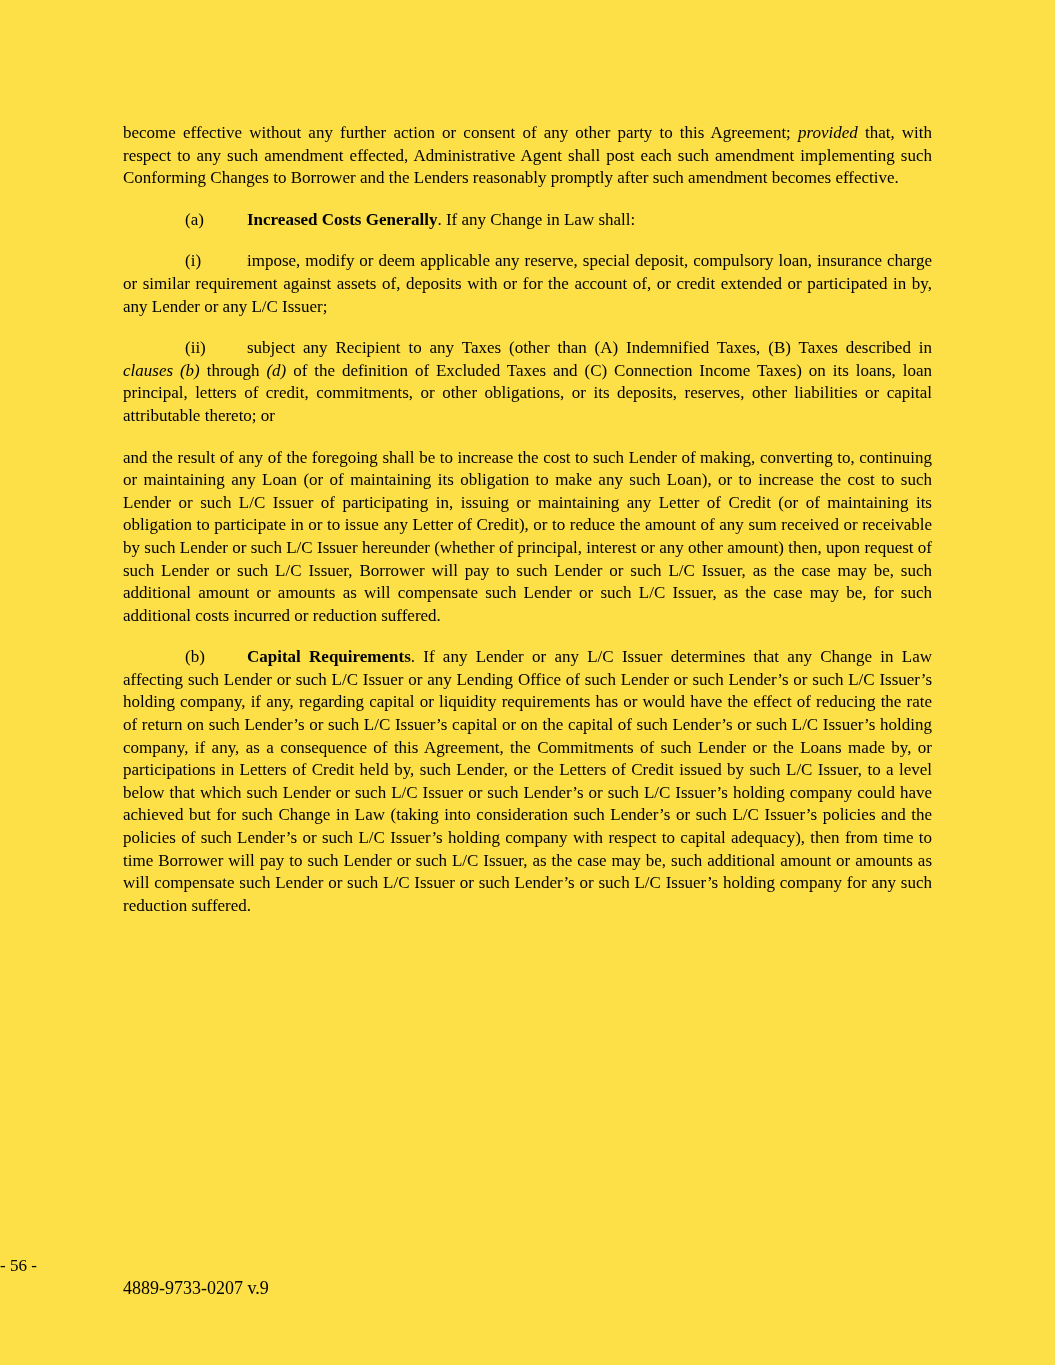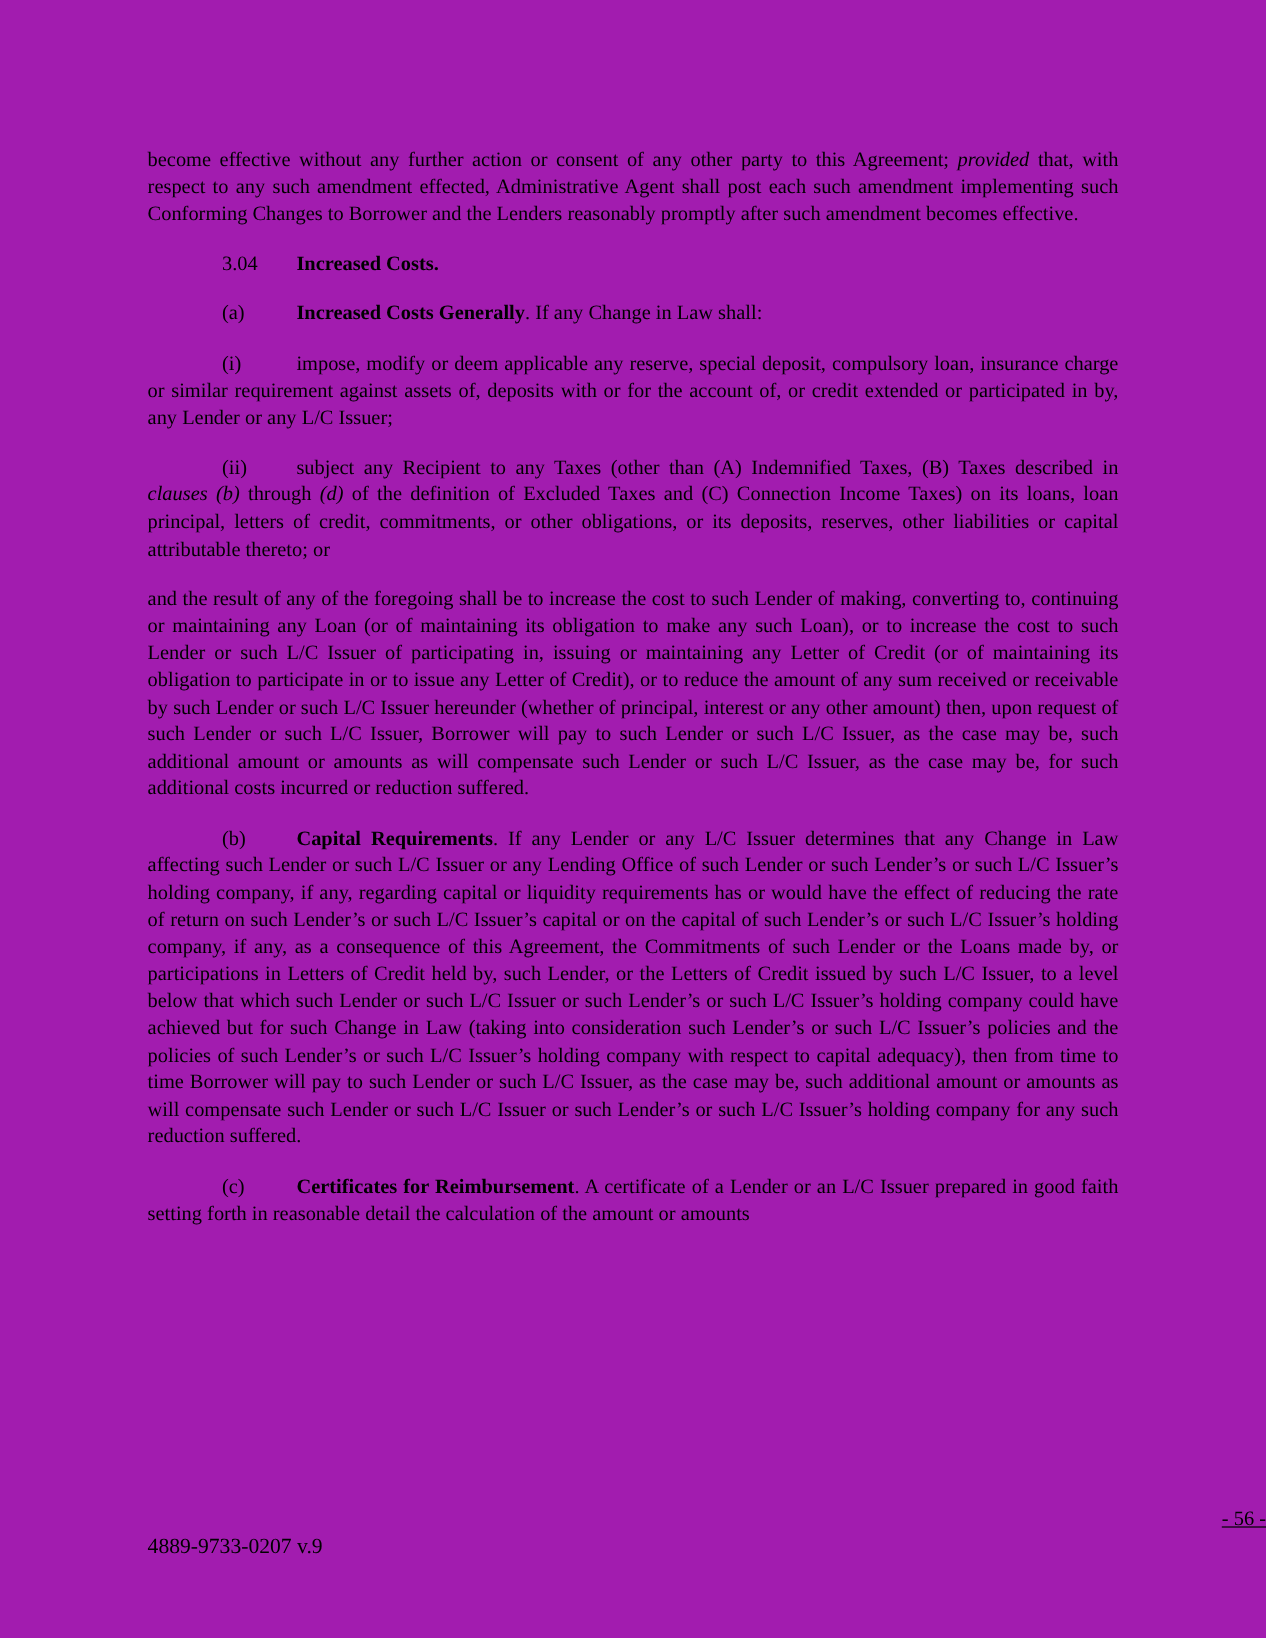--- a/index.html
+++ b/index.html
@@ -5,21 +5,21 @@
   html, body {
     margin: 0;
     padding: 0;
     background: #e9e9e9;
   }
   .page {
     position: relative;
     width: 1055px;
     height: 1365px;
     margin: 0 auto;
-    background: #a21caf;
+    background: #fde047;
     color: #000000;
     font-family: "Liberation Serif", "DejaVu Serif", serif;
     font-size: 17px;
     line-height: 22.6px;
     box-sizing: border-box;
     padding: 122px 123px 0 123px;
     overflow: hidden;
   }
   p.para {
     margin: 0 0 19px 0;
@@ -36,50 +36,47 @@
   }
   .bold { font-weight: bold; font-style: normal; }
   .it { font-style: italic; font-weight: normal; }
   .bi { font-weight: normal; font-style: italic; }
   .section-heading { text-align: left; }
   .footer-pagenum {
     position: absolute;
     top: 1255px;
     left: 0;
     width: 100%;
-    text-align: right;
+    text-align: left;
     font-size: 17px;
-    text-decoration: underline;
   }
   .footer-docid {
     position: absolute;
     top: 1277px;
     left: 123px;
     font-size: 18px;
   }
 </style>
 </head>
 <body>
 
 <div class="page">
 
   <p class="para"><span>become effective without any further action or consent of any other party to this Agreement; </span><span class="it">provided</span><span> that, with respect to any such amendment effected, Administrative Agent shall post each such amendment implementing such Conforming Changes to Borrower and the Lenders reasonably promptly after such amendment becomes effective.</span></p>
 
-  <p class="para section-heading firstline"><span class="num">3.04</span><span class="bold">Increased Costs.</span></p>
 
   <p class="para indent1 firstline"><span class="num">(a)</span><span class="bold">Increased Costs Generally</span><span>. If any Change in Law shall:</span></p>
 
   <p class="para indent2 firstline"><span class="num">(i)</span><span>impose, modify or deem applicable any reserve, special deposit, compulsory loan, insurance charge or similar requirement against assets of, deposits with or for the account of, or credit extended or participated in by, any Lender or any L/C Issuer;</span></p>
 
   <p class="para indent2 firstline"><span class="num">(ii)</span><span>subject any Recipient to any Taxes (other than (A) Indemnified Taxes, (B) Taxes described in </span><span class="bi">clauses (b)</span><span> through </span><span class="bi">(d)</span><span> of the definition of Excluded Taxes and (C) Connection Income Taxes) on its loans, loan principal, letters of credit, commitments, or other obligations, or its deposits, reserves, other liabilities or capital attributable thereto; or</span></p>
 
 
   <p class="para"><span>and the result of any of the foregoing shall be to increase the cost to such Lender of making, converting to, continuing or maintaining any Loan (or of maintaining its obligation to make any such Loan), or to increase the cost to such Lender or such L/C Issuer of participating in, issuing or maintaining any Letter of Credit (or of maintaining its obligation to participate in or to issue any Letter of Credit), or to reduce the amount of any sum received or receivable by such Lender or such L/C Issuer hereunder (whether of principal, interest or any other amount) then, upon request of such Lender or such L/C Issuer, Borrower will pay to such Lender or such L/C Issuer, as the case may be, such additional amount or amounts as will compensate such Lender or such L/C Issuer, as the case may be, for such additional costs incurred or reduction suffered.</span></p>
 
   <p class="para indent1 firstline"><span class="num">(b)</span><span class="bold">Capital Requirements</span><span>. If any Lender or any L/C Issuer determines that any Change in Law affecting such Lender or such L/C Issuer or any Lending Office of such Lender or such Lender’s or such L/C Issuer’s holding company, if any, regarding capital or liquidity requirements has or would have the effect of reducing the rate of return on such Lender’s or such L/C Issuer’s capital or on the capital of such Lender’s or such L/C Issuer’s holding company, if any, as a consequence of this Agreement, the Commitments of such Lender or the Loans made by, or participations in Letters of Credit held by, such Lender, or the Letters of Credit issued by such L/C Issuer, to a level below that which such Lender or such L/C Issuer or such Lender’s or such L/C Issuer’s holding company could have achieved but for such Change in Law (taking into consideration such Lender’s or such L/C Issuer’s policies and the policies of such Lender’s or such L/C Issuer’s holding company with respect to capital adequacy), then from time to time Borrower will pay to such Lender or such L/C Issuer, as the case may be, such additional amount or amounts as will compensate such Lender or such L/C Issuer or such Lender’s or such L/C Issuer’s holding company for any such reduction suffered.</span></p>
 
-  <p class="para indent1 firstline"><span class="num">(c)</span><span class="bold">Certificates for Reimbursement</span><span>. A certificate of a Lender or an L/C Issuer prepared in good faith setting forth in reasonable detail the calculation of the amount or amounts</span></p>
 
   <div class="footer-pagenum">- 56 -</div>
 
   <div class="footer-docid">4889-9733-0207 v.9</div>
 
 </div>
 
 </body></html>

